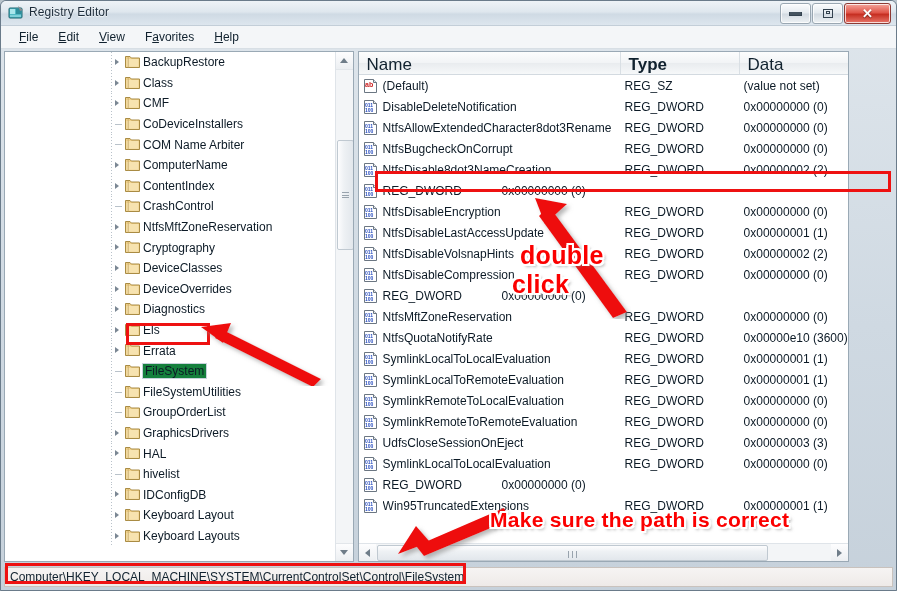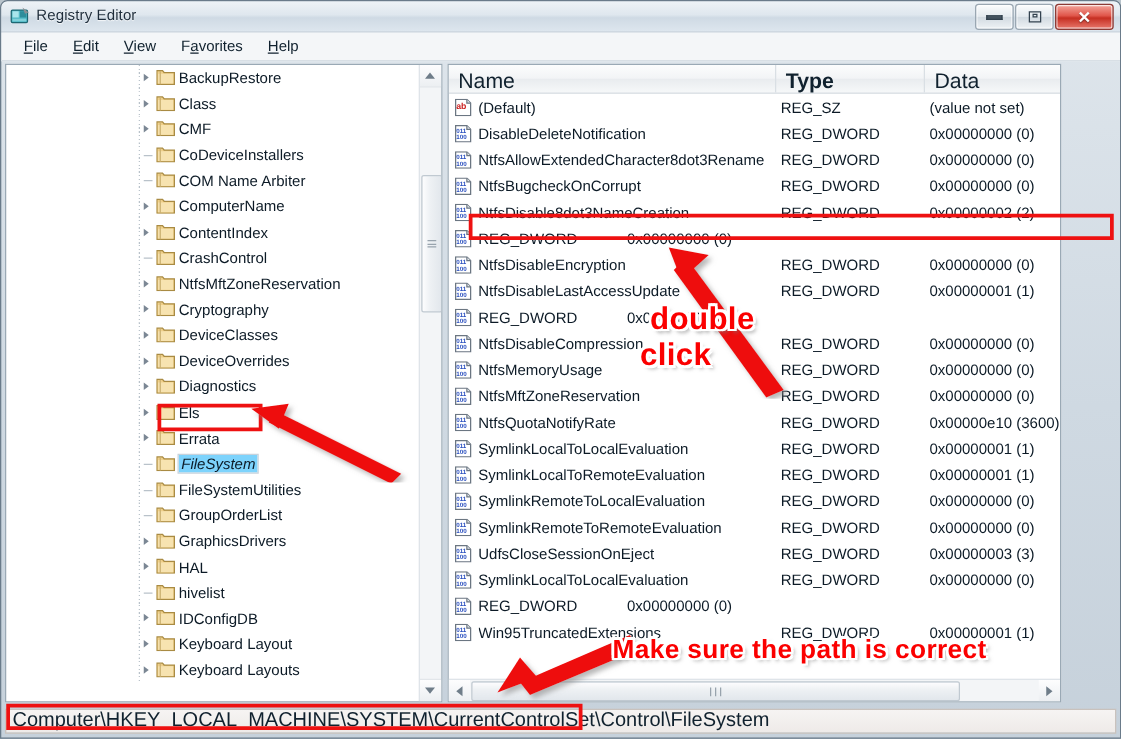--- a/index.html
+++ b/index.html
@@ -86,21 +86,21 @@
   }
   .vline{
     position:absolute;left:106px;top:0;width:1px;height:100%;
     background:repeating-linear-gradient(180deg,#b9c2ca 0 1px,transparent 1px 3px);
   }
   .folder{
     position:absolute;left:120px;top:3px;width:15px;height:13px;
   }
   .tlabel{margin-left:36px;}
   .tnode.sel .tlabel{
-    background:#7dd3fc;outline:1px solid #c7d2dc;padding:0 2px;font-style:italic;
+    background:#15803d;outline:1px solid #c7d2dc;padding:0 2px;
   }
   
   .lheader{
     height:22px;background:linear-gradient(180deg,#fcfdfd 0%,#f2f4f6 48%,#e9ecef 52%,#f6f8f9 100%);
     border-bottom:1px solid #d3dae0;display:flex;font-size:17px;color:#10212e;
   }
   .lh{padding:3px 0 0 8px;box-sizing:border-box;border-right:1px solid #d9dfe4;height:22px;}
   .lh.c0{width:262px;}
   .lh.c1{width:119px;font-weight:bold;}
   .lh.c2{flex:1;border-right:none;}
@@ -145,21 +145,21 @@
     background:linear-gradient(180deg,#fdfdfe 0%,#eef1f4 40%,#e2e7ec 100%);
     border:1px solid #c0c9d1;border-radius:2px;
     display:flex;align-items:center;justify-content:center;
   }
   .hgrip i{display:inline-block;width:1px;height:7px;background:#98a3ad;margin:0 1.5px;}
   
   .statusbar{
     position:absolute;left:3px;bottom:3px;width:889px;height:20px;
     background:linear-gradient(180deg,#f6f4f3,#eeeae8);
     border:1px solid #c9c2bd;box-sizing:border-box;
-    font-size:16px;color:#10212e;
+    font-size:12px;color:#10212e;
     display:flex;align-items:center;
   }
   .statuspath{padding-left:5px;}
   .grip-corner{position:absolute;right:3px;bottom:2px;}
   .grip-corner i{position:absolute;width:2px;height:2px;background:#a9a39e;}
   
   .anno{position:absolute;pointer-events:none;}
   .redbox{border:3px solid #ee1111;box-sizing:border-box;}
   .anno-text{
     font-weight:bold;color:#fb0000;
@@ -566,20 +566,21 @@
             <span class="c-type">REG_DWORD</span>
             <span class="c-data">0x00000001 (1)</span>
           </div>
           <div class="lrow">
             <span class="rico"><svg width="15" height="14" viewBox="0 0 15 14">
                 <path d="M1.5 0.5 L10.5 0.5 L13.5 3.5 L13.5 13.5 L1.5 13.5 Z" fill="#ffffff" stroke="#6b7682" stroke-width="1"></path>
                 <path d="M10.5 0.5 L10.5 3.5 L13.5 3.5" fill="#e4e8ec" stroke="#6b7682" stroke-width="1"></path>
                 <text x="2" y="6.5" font-family="Liberation Sans, sans-serif" font-size="5" font-weight="bold" fill="#2a4fbf">011</text>
                 <text x="2" y="11.5" font-family="Liberation Sans, sans-serif" font-size="5" font-weight="bold" fill="#2a4fbf">100</text>
               </svg></span>
+            <span class="c-name"><span>NtfsDisableVolsnapHints</span></span>
             <span class="c-type">REG_DWORD</span>
             <span class="c-data">0x00000002 (2)</span>
           </div>
           <div class="lrow">
             <span class="rico"><svg width="15" height="14" viewBox="0 0 15 14">
                 <path d="M1.5 0.5 L10.5 0.5 L13.5 3.5 L13.5 13.5 L1.5 13.5 Z" fill="#ffffff" stroke="#6b7682" stroke-width="1"></path>
                 <path d="M10.5 0.5 L10.5 3.5 L13.5 3.5" fill="#e4e8ec" stroke="#6b7682" stroke-width="1"></path>
                 <text x="2" y="6.5" font-family="Liberation Sans, sans-serif" font-size="5" font-weight="bold" fill="#2a4fbf">011</text>
                 <text x="2" y="11.5" font-family="Liberation Sans, sans-serif" font-size="5" font-weight="bold" fill="#2a4fbf">100</text>
               </svg></span>
@@ -587,21 +588,20 @@
             <span class="c-type">REG_DWORD</span>
             <span class="c-data">0x00000000 (0)</span>
           </div>
           <div class="lrow">
             <span class="rico"><svg width="15" height="14" viewBox="0 0 15 14">
                 <path d="M1.5 0.5 L10.5 0.5 L13.5 3.5 L13.5 13.5 L1.5 13.5 Z" fill="#ffffff" stroke="#6b7682" stroke-width="1"></path>
                 <path d="M10.5 0.5 L10.5 3.5 L13.5 3.5" fill="#e4e8ec" stroke="#6b7682" stroke-width="1"></path>
                 <text x="2" y="6.5" font-family="Liberation Sans, sans-serif" font-size="5" font-weight="bold" fill="#2a4fbf">011</text>
                 <text x="2" y="11.5" font-family="Liberation Sans, sans-serif" font-size="5" font-weight="bold" fill="#2a4fbf">100</text>
               </svg></span>
-            <span class="c-name"><span>NtfsMemoryUsage</span></span>
             <span class="c-type">REG_DWORD</span>
             <span class="c-data">0x00000000 (0)</span>
           </div>
           <div class="lrow">
             <span class="rico"><svg width="15" height="14" viewBox="0 0 15 14">
                 <path d="M1.5 0.5 L10.5 0.5 L13.5 3.5 L13.5 13.5 L1.5 13.5 Z" fill="#ffffff" stroke="#6b7682" stroke-width="1"></path>
                 <path d="M10.5 0.5 L10.5 3.5 L13.5 3.5" fill="#e4e8ec" stroke="#6b7682" stroke-width="1"></path>
                 <text x="2" y="6.5" font-family="Liberation Sans, sans-serif" font-size="5" font-weight="bold" fill="#2a4fbf">011</text>
                 <text x="2" y="11.5" font-family="Liberation Sans, sans-serif" font-size="5" font-weight="bold" fill="#2a4fbf">100</text>
               </svg></span>

